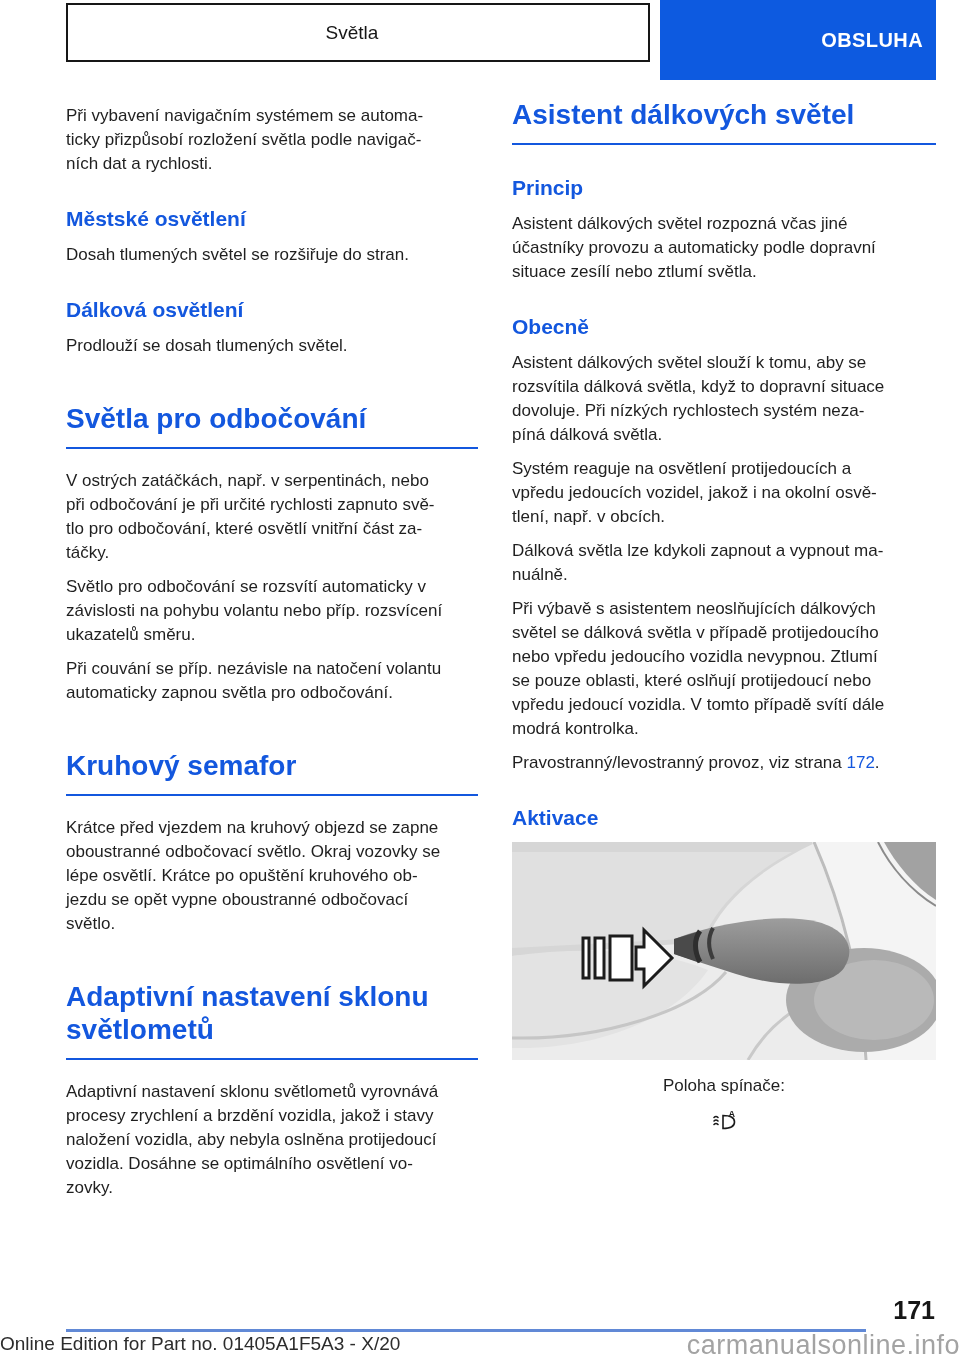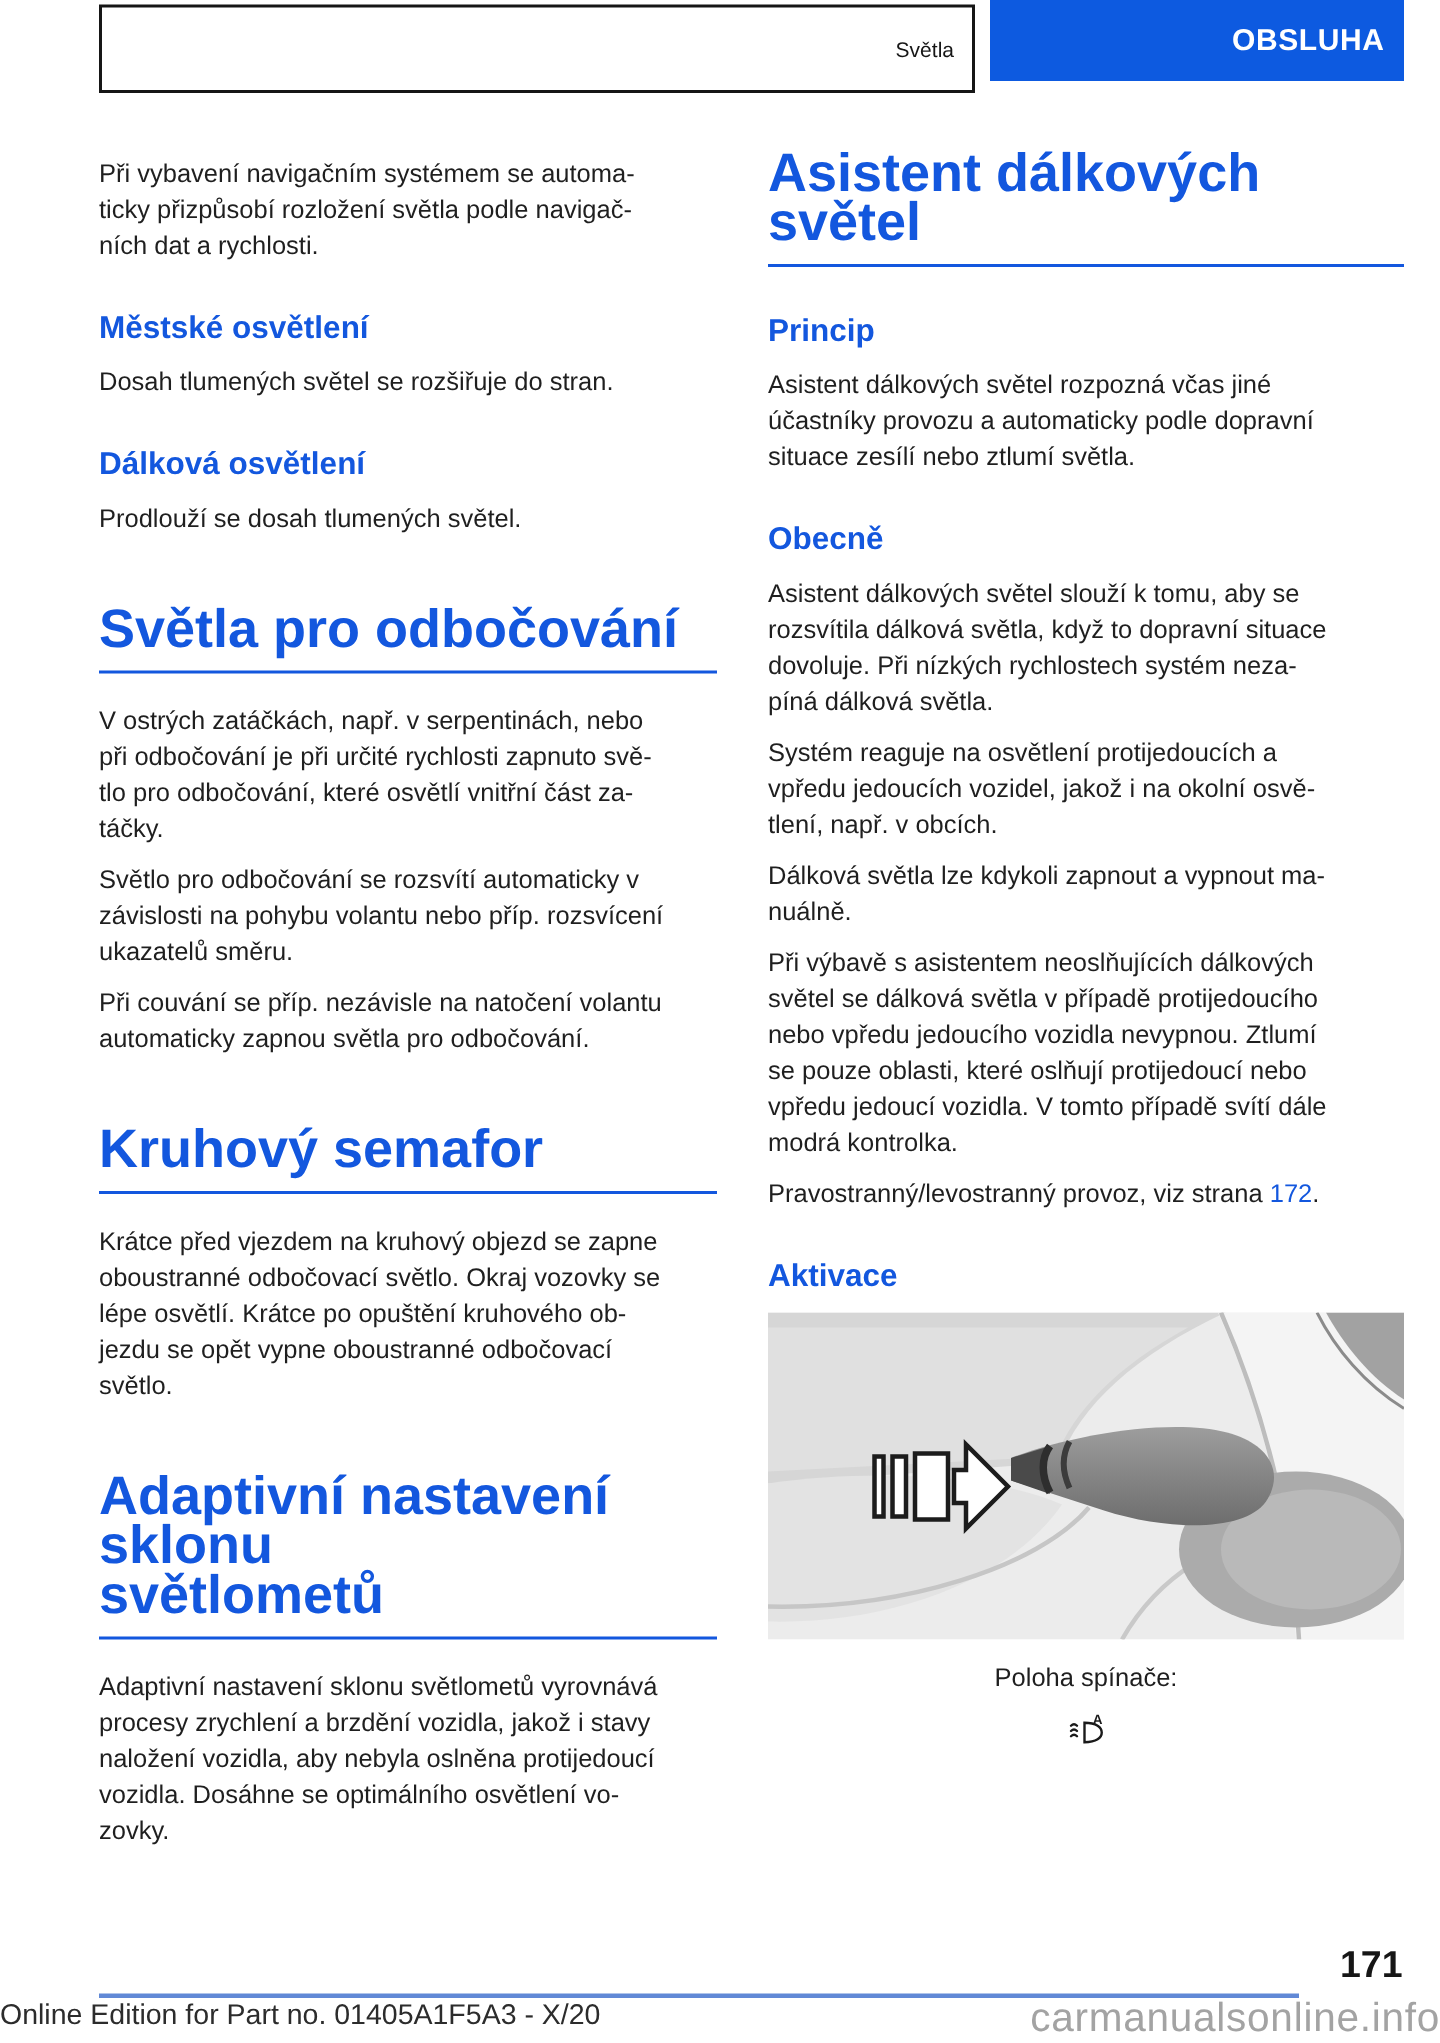--- a/index.html
+++ b/index.html
@@ -15,40 +15,40 @@
     position:relative;
     width:960px;height:1362px;
     font-family:"Liberation Sans", sans-serif;
     color:var(--text);
     overflow:hidden;
   }
   
   .tab-box{
     position:absolute;left:66px;top:3px;width:584px;height:59px;
     border:2px solid #161616;
-    display:flex;align-items:center;justify-content:flex-end;
-    padding-right:12px;font-size:14px;color:#161616;
+    display:flex;align-items:center;justify-content:center;
+    padding-right:12px;font-size:19px;color:#161616;
   }
   .chapter-box{
-    position:absolute;left:660px;top:0;width:276px;height:54px;
+    position:absolute;left:660px;top:0;width:276px;height:80px;
     background:var(--chapter-bg);color:#ffffff;
     display:flex;align-items:center;justify-content:flex-end;
     padding-right:13px;font-size:20px;font-weight:bold;letter-spacing:.4px;
   }
   
   .col{position:absolute;top:92px;}
   .col-left{left:66px;width:412px;}
   .col-right{left:512px;width:424px;}
   .body{
     font-size:17px;line-height:24px;margin:0 0 10px 0;
     white-space:pre-line;color:var(--text);
   }
   .col-left .body:first-child{margin-top:12px;}
   h2{
-    color:var(--accent);font-size:36px;line-height:33px;font-weight:bold;
+    color:var(--accent);font-size:28px;line-height:33px;font-weight:bold;
     margin:44px 0 20px 0;padding-bottom:12px;
     border-bottom:2px solid var(--accent);
     white-space:pre-line;
   }
   .col-right h2:first-child{margin-top:6px;}
   h3{
     color:var(--accent);font-size:21px;line-height:25px;font-weight:bold;
     margin:30px 0 12px 0;
   }
   .page-link{color:var(--accent);text-decoration:none;cursor:pointer;}

